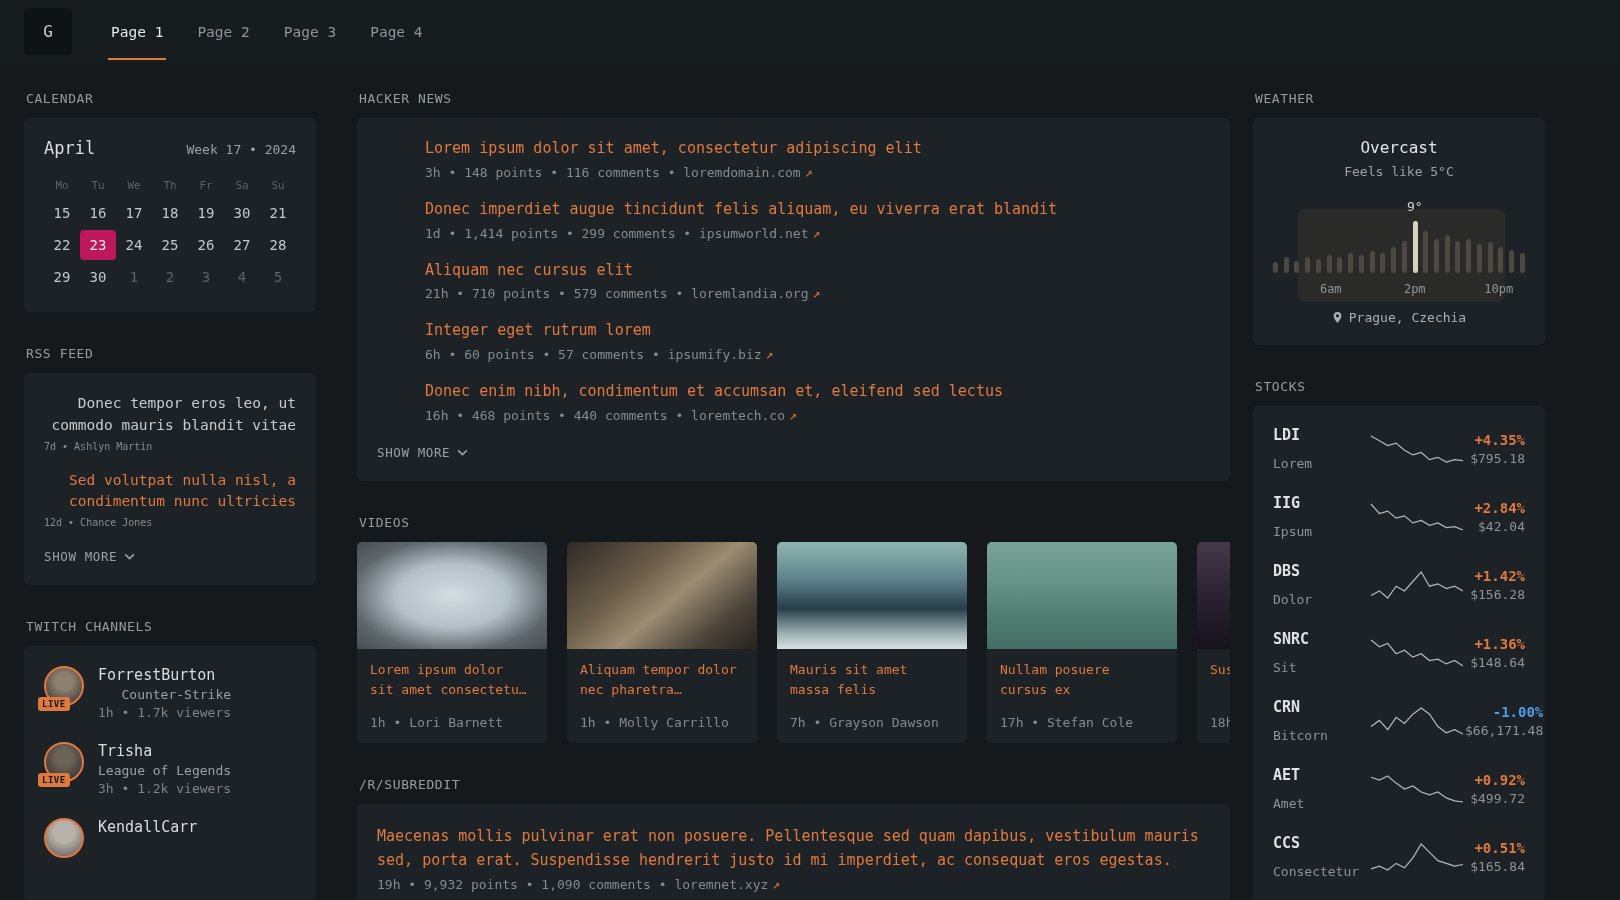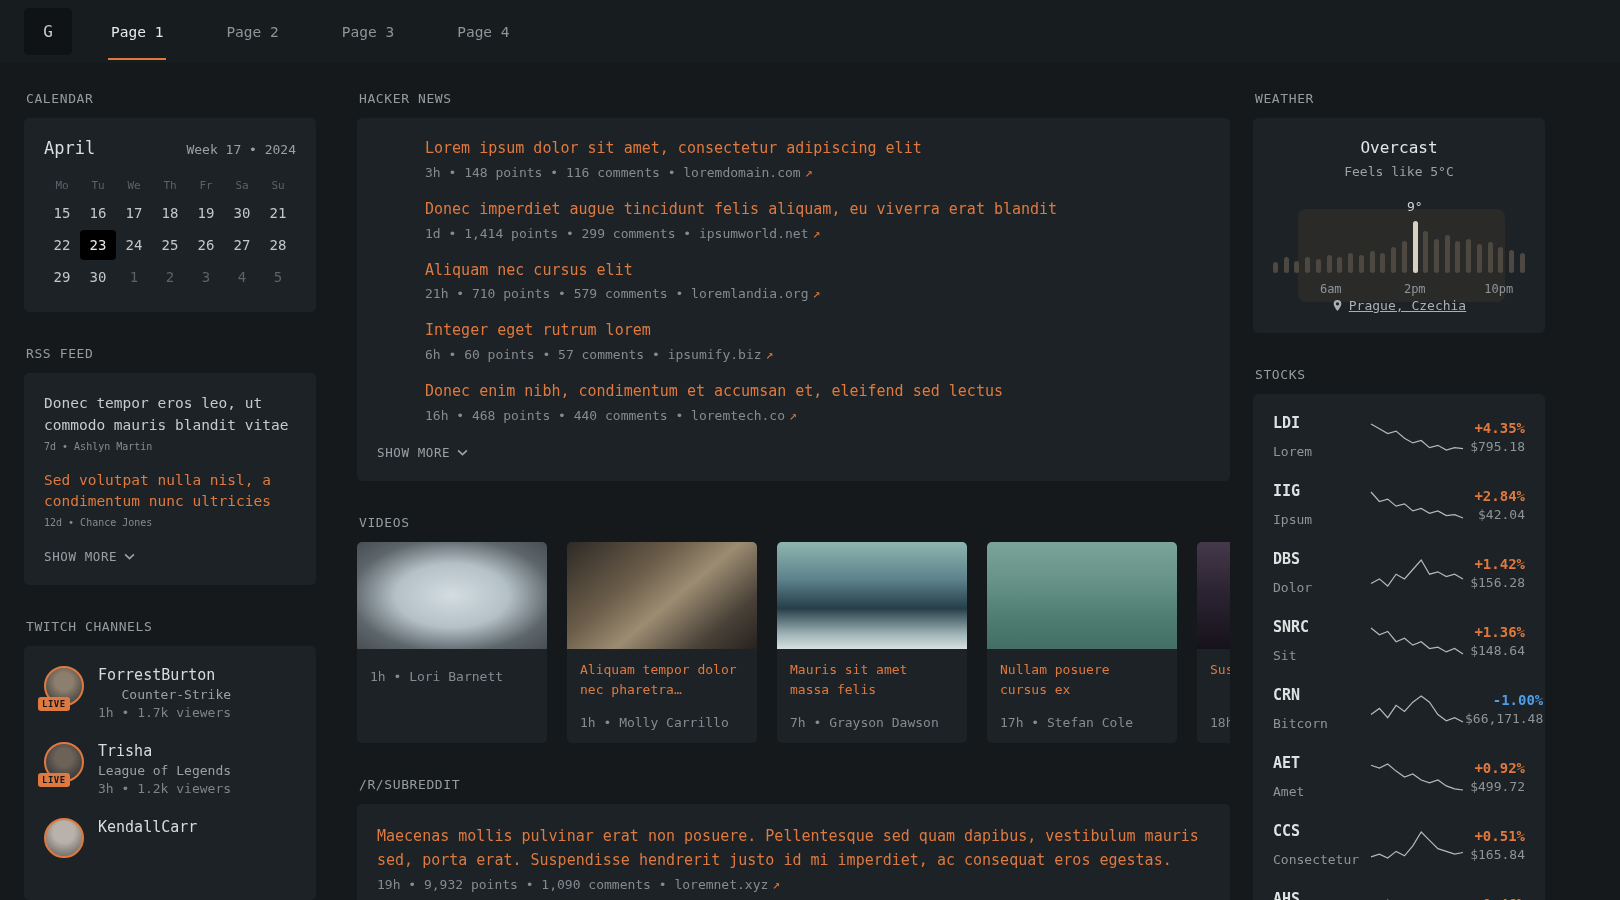--- a/index.html
+++ b/index.html
@@ -8,21 +8,21 @@
   }
   *{margin:0;padding:0;box-sizing:border-box;}
   html,body{background:var(--bg);}
   body{font-family:"DejaVu Sans Mono","Liberation Mono",monospace;color:var(--text);}
   .page{width:1620px;height:900px;overflow:hidden;background:var(--bg);}
 
   
   .topbar{height:63px;display:flex;align-items:stretch;padding:0 24px;background:#171c1f;}
   .logo{width:48px;align-self:center;height:47px;line-height:47px;text-align:center;background:#0f1316;
         border-radius:5px;font-size:16px;color:#c9cdcf;cursor:pointer;}
-  .tabs{display:flex;margin-left:22px;gap:29px;}
+  .tabs{display:flex;margin-left:22px;}
   .tab{display:flex;align-items:center;padding:0 17px;font-size:14.5px;color:var(--muted);
        position:relative;cursor:pointer;text-decoration:none;}
   .tab.active{color:#e6e9ea;}
   .tab.active::after{content:"";position:absolute;left:14px;right:14px;bottom:3px;height:2px;background:var(--accent);}
 
   
   .cols{display:flex;padding:28px 24px 0 24px;}
   .col-left{width:292px;flex:none;margin-right:41px;}
   .col-mid{width:873px;flex:none;margin-right:23px;}
   .col-right{width:292px;flex:none;}
@@ -31,25 +31,25 @@
   .card{background:var(--card);border-radius:5px;padding:20px;}
 
   
   .cal-head{display:flex;justify-content:space-between;align-items:baseline;margin-bottom:16px;}
   .cal-month{font-size:17px;color:#dcdfe0;}
   .cal-week{font-size:13px;color:#9aa1a4;}
   .cal-grid{display:grid;grid-template-columns:repeat(7,1fr);row-gap:2px;}
   .wd{height:24px;line-height:24px;text-align:center;font-size:11px;color:var(--faint);}
   .day{height:30px;line-height:30px;text-align:center;font-size:14px;color:#c3c8ca;border-radius:4px;}
   .day.dim{color:var(--faint);}
-  .day.current{background:#000000;color:#e6e8e9;}
+  .day.current{background:#be185d;color:#e6e8e9;}
 
   
   .rss-item{margin-bottom:18px;}
-  .rss-title{display:block;font-size:14.5px;line-height:1.5;color:var(--accent);text-decoration:none;cursor:pointer;}
+  .rss-title{display:block;font-size:14.5px;line-height:1.5;color:var(--accent);text-decoration:none;cursor:pointer;text-align:right;}
   .rss-title.read{color:#c6cbcd;}
   .meta{font-size:10px;color:#848c90;margin-top:4px;}
   .show-more{display:inline-flex;align-items:center;gap:7px;font-size:12.5px;letter-spacing:0.6px;
              color:#9aa1a5;cursor:pointer;margin-top:2px;text-transform:uppercase;}
   .chev{width:11px;height:7px;color:#9aa1a5;}
 
   
   .tw-row{display:flex;align-items:flex-start;margin-bottom:22px;cursor:pointer;}
   .av-wrap{position:relative;flex:none;margin-right:14px;}
   .avatar{width:40px;height:40px;border-radius:50%;border:2px solid var(--accent);}
@@ -88,21 +88,21 @@
   .w-cond{font-size:16px;color:#e3e6e7;}
   .w-feels{font-size:13px;color:#9aa1a4;margin-top:7px;}
   .wchart{position:relative;margin-top:20px;padding-top:22px;}
   .wdaylight{position:absolute;left:10%;right:8%;top:10px;bottom:-4px;background:rgba(228,168,104,0.07);border-radius:8px;}
   .wtemp{position:absolute;top:0;transform:translateX(-50%);font-size:13px;color:#cfd3d4;}
   .wbars{position:relative;display:flex;align-items:flex-end;justify-content:space-between;height:52px;}
   .wbar{width:5px;border-radius:2.5px;background:#4e4940;min-height:6px;}
   .wbar.hl{background:#d8d1c2;}
   .wtimes{position:relative;height:16px;margin-top:9px;}
   .wtimes span{position:absolute;transform:translateX(-50%);font-size:12px;color:#8d9598;}
-  .w-loc{display:flex;align-items:center;justify-content:center;gap:6px;font-size:13px;color:#aab0b3;margin-top:0;text-decoration:underline;}
+  .w-loc{display:flex;align-items:center;justify-content:center;gap:6px;font-size:13px;color:#aab0b3;margin-top:12px;}
   .pin{width:11px;height:13px;color:#aab0b3;}
 
   
   .stock-row{display:flex;align-items:center;margin-bottom:23px;cursor:pointer;}
   .stock-row:last-child{margin-bottom:0;}
   .st-left{width:96px;flex:none;}
   .st-ticker{font-size:15px;font-weight:bold;color:#dfe2e3;}
   .st-name{font-size:13px;color:#8d9598;margin-top:12px;}
   .st-spark{flex:none;width:96px;height:30px;}
   .st-right{margin-left:auto;text-align:right;}
@@ -279,20 +279,21 @@
           </div>
         </div>
       </section>
 
       <section>
         <h2 class="sec">Videos</h2>
         <div class="video-row">
             <div class="video-card">
     <div class="thumb thumb1"></div>
     <div class="vbody">
+      <a class="vtitle">Lorem ipsum dolor sit amet consectetu…</a>
       <div class="vmeta">1h • Lori Barnett</div>
     </div>
   </div>
             <div class="video-card">
     <div class="thumb thumb2"></div>
     <div class="vbody">
       <a class="vtitle">Aliquam tempor dolor nec pharetra…</a>
       <div class="vmeta">1h • Molly Carrillo</div>
     </div>
   </div>

